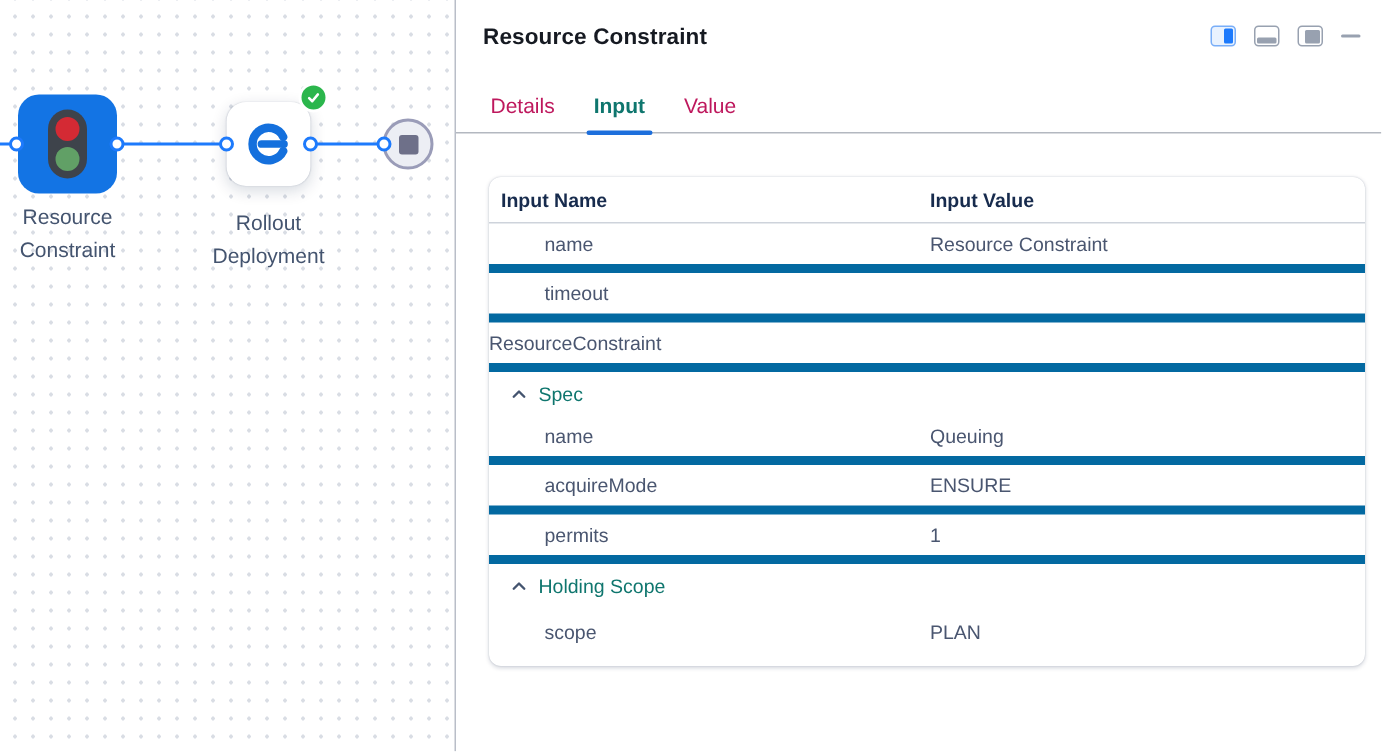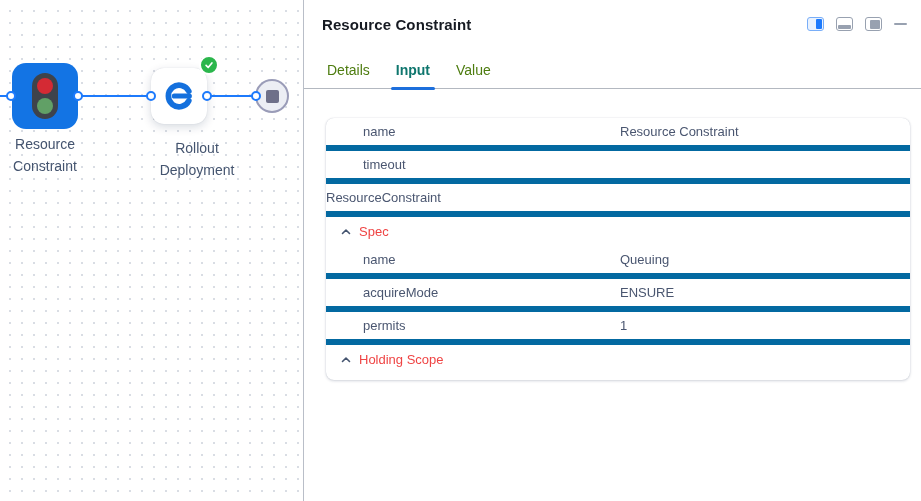--- a/index.html
+++ b/index.html
@@ -25,21 +25,21 @@
   .badge { position:absolute; left:199px; top:55px; width:20px; height:20px; border-radius:50%;
     background:#2bb64c; border:2px solid #fff; z-index:5; display:flex; align-items:center; justify-content:center; }
   .node-end { left:255px; top:79px; width:34px; height:34px; border-radius:50%;
     background:#eceef4; border:2px solid #9a9cb8; display:flex; align-items:center; justify-content:center; cursor:pointer; }
   .end-square { width:13px; height:13px; border-radius:2px; background:#6e7089; }
   .dot { position:absolute; z-index:4; width:10px; height:10px; border-radius:50%;
     background:#fff; border:2px solid #1d7afc; }
   .nlabel { position:absolute; z-index:3; width:96px; text-align:center; font-size:14px;
     line-height:22px; color:#44546f; }
   .nlabel.l1 { left:-3px; top:133px; }
-  .nlabel.l2 { left:149px; top:137px; }
+  .nlabel.l2 { left:131px; top:137px; }
 
   .vdivider { position:absolute; left:303px; top:0; width:1px; height:501px; background:#b9bec8; z-index:6; }
 
   
   .panel { position:absolute; left:304px; top:0; width:617px; height:501px; background:#fff; }
   .panel-header { display:flex; align-items:center; justify-content:space-between;
     height:48px; padding:0 14px 0 18px; }
   .panel-title { font-size:15px; font-weight:700; color:#161a22; letter-spacing:.1px; }
   .controls { display:flex; align-items:center; gap:12px; }
   .wc { width:17px; height:14px; border:1.5px solid #98a1b0; border-radius:3px; background:#fff;
@@ -48,33 +48,33 @@
   .wc.active::after { content:""; position:absolute; right:1px; top:1px; bottom:1px; width:6px;
     background:#1d7afc; border-radius:1px; }
   .wc.bottom::after { content:""; position:absolute; left:1px; right:1px; bottom:1px; height:4px;
     background:#98a1b0; border-radius:1px; }
   .wc.modal::after { content:""; position:absolute; left:4px; right:1.5px; top:1.5px; bottom:1.5px;
     background:#98a1b0; border-radius:1px; }
   .minus { width:13px; height:2.5px; border-radius:2px; background:#98a1b0; cursor:pointer; }
 
   .tabs { display:flex; gap:26px; padding:0 0 0 23px; margin-top:14px; height:27px;
     border-bottom:1px solid #b3b8c0; }
-  .tab { position:relative; font-size:14px; color:#4d7c0f; padding-bottom:9px; cursor:pointer; }
+  .tab { position:relative; font-size:14px; color:#be185d; padding-bottom:9px; cursor:pointer; }
   .tab.active { font-weight:700; color:#0f766e; }
   .tab.active::after { content:""; position:absolute; left:-5px; right:-5px; bottom:-2px; height:3px;
     background:#1d6fdc; border-radius:2px; }
 
   .content { position:absolute; left:0; top:90px; right:0; bottom:0; background:#fff; }
   .card { position:absolute; left:22px; top:28px; width:584px; background:#fff; border-radius:8px;
     box-shadow:0 1px 3px rgba(9,30,66,.18), 0 0 1px rgba(9,30,66,.20); padding-bottom:6px; }
   .trow { display:flex; align-items:center; min-height:33px; font-size:13px; }
   .trow.thead { min-height:31px; font-weight:700; color:#172b4d; border-bottom:1px solid #ced3db; }
   .trow.field { color:#4a5670; border-bottom:6px solid #0369a1; }
   .trow.field:last-child { border-bottom:none; }
-  .trow.group { min-height:29px; color:#ef4444;text-align:right; }
+  .trow.group { min-height:29px; color:#0f766e;text-align:right; }
   .cell.name { width:294px; padding-left:37px; }
   .thead .cell.name { padding-left:8px; }
   .cell.value { flex:1; padding-left:0; padding-right:10px; white-space:nowrap; overflow:hidden; }
   .chev { display:flex; margin-left:14px; color:#44546f; cursor:pointer; }
   .chev svg { display:block; }
   .gname { margin-left:7px; }
 </style>
 </head>
 <body>
 
@@ -133,20 +133,24 @@
     </div>
 
     <div class="tabs">
       <div class="tab">Details</div>
       <div class="tab active">Input</div>
       <div class="tab">Value</div>
     </div>
 
     <div class="content">
       <div class="card">
+        <div class="trow thead">
+          <div class="cell name">Input Name</div>
+          <div class="cell value">Input Value</div>
+        </div>
         <div>
             <div class="trow field">
               <div class="cell name">name</div>
               <div class="cell value">Resource Constraint</div>
             </div>
             <div class="trow field">
               <div class="cell name">timeout</div>
             </div>
             <div class="trow field">
               <div class="cell value">ResourceConstraint</div>
@@ -172,18 +176,22 @@
               <div class="cell value">1</div>
             </div>
             <div class="trow group">
               <span class="chev">
                 <svg width="12" height="12" viewBox="0 0 12 12">
                   <polyline points="2.5,7.5 6,4 9.5,7.5" fill="none" stroke="currentColor" stroke-width="1.6" stroke-linecap="round" stroke-linejoin="round"></polyline>
                 </svg>
               </span>
               <span class="gname">Holding Scope</span>
             </div>
+            <div class="trow field">
+              <div class="cell name">scope</div>
+              <div class="cell value">PLAN</div>
+            </div>
           </div>
       </div>
     </div>
   </div>
 
 </div>
 
 </body></html>

